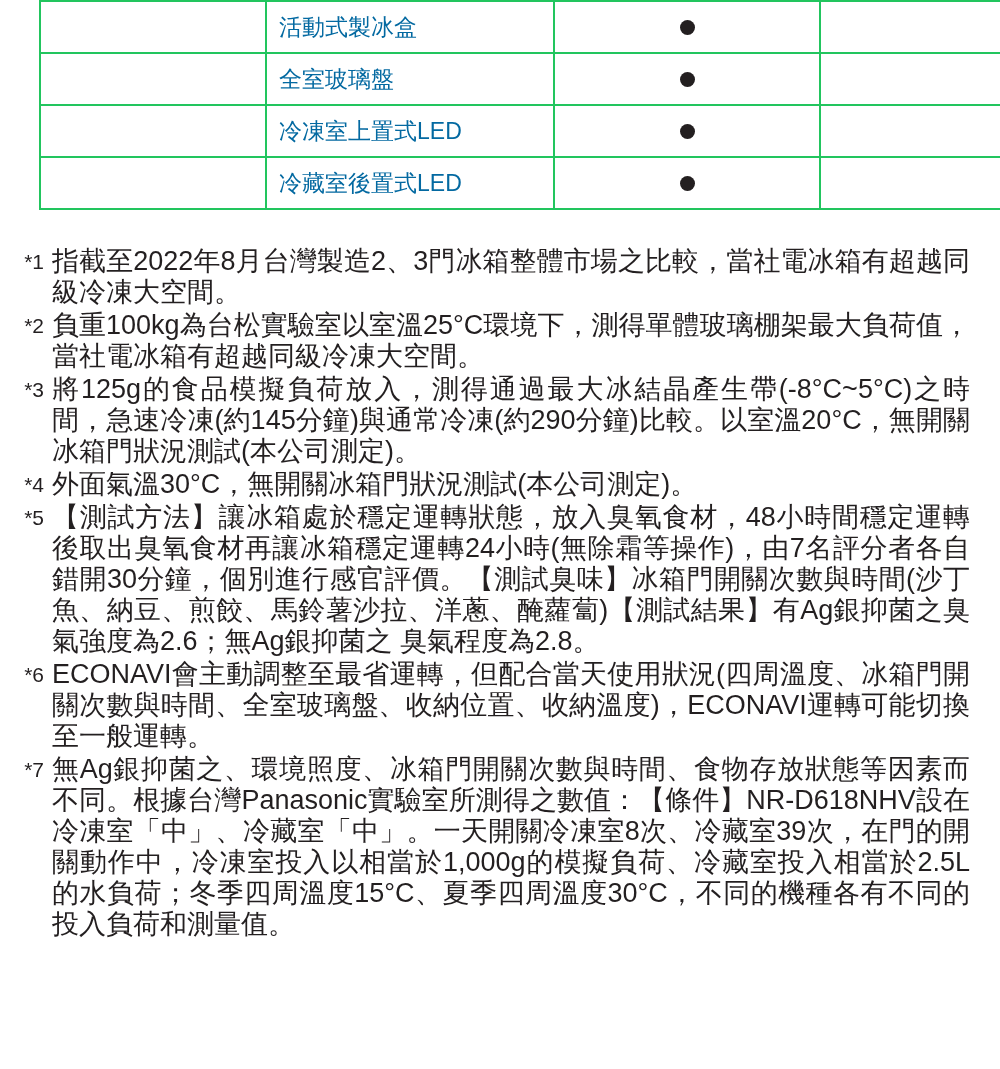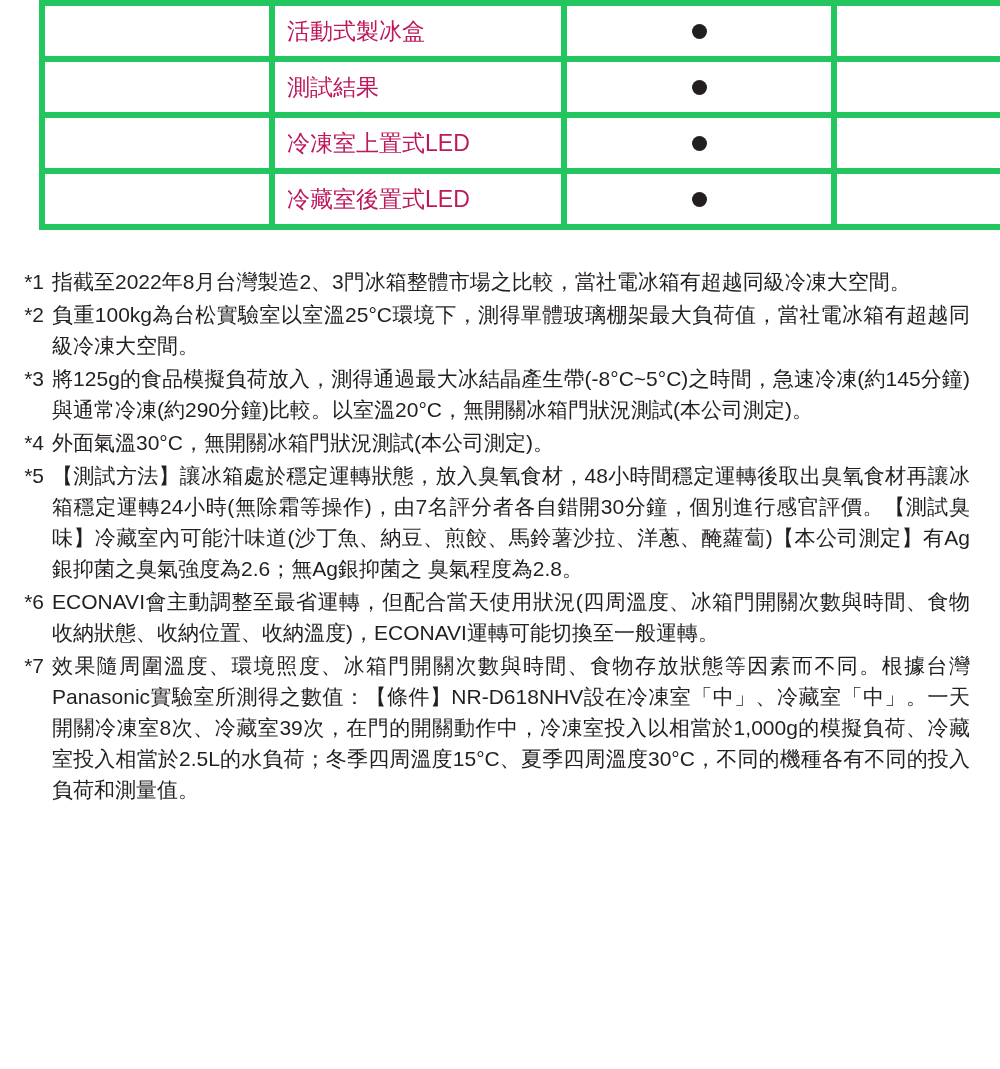--- a/index.html
+++ b/index.html
@@ -22,25 +22,25 @@
 
   
   .spec-table {
     border-collapse: collapse;
     table-layout: fixed;
     width: 922px;
     margin-left: 39px;
     margin-top: 0;
   }
   .spec-table td {
-    border: 6px solid #22c55e;
+    border: 2px solid #22c55e;
     height: 50px;
     padding: 0 12px;
     font-size: 23px;
-    color: #be185d;
+    color: #0369a1;
     vertical-align: middle;
   }
   .col-cat   { width: 200px; border-left: 1px solid #d9d9d9; }
   .col-name  { width: 262px; }
   .col-mark  { width: 240px; text-align: center; }
   .col-rest  { width: 220px; }
   .no-top    { border-top: none; }
   .blank-cell { border-left: none; border-top: none; border-bottom: none; }
   .dot {
     display: inline-block;
@@ -65,21 +65,21 @@
     flex: 0 0 42px;
     text-align: right;
     font-size: 21px;
     line-height: 31px;
     color: #231f20;
     padding-right: 8px;
     box-sizing: border-box;
   }
   .note-text {
     flex: 1 1 auto;
-    font-size: 21px;
+    font-size: 27px;
     line-height: 31px;
     color: #231f20;
     text-align: justify;
     letter-spacing: 0px;
   }
 </style>
 </head>
 <body>
 
 <div class="page">
@@ -87,21 +87,21 @@
   <table class="spec-table">
     <tbody>
       <tr>
         <td class="col-cat blank-cell"></td>
         <td class="col-name no-top">活動式製冰盒</td>
         <td class="col-mark no-top"><span class="dot"></span></td>
         <td class="col-rest no-top"></td>
       </tr>
       <tr>
         <td class="col-cat blank-cell"></td>
-        <td class="col-name">測試結果</td>
+        <td class="col-name">全室玻璃盤</td>
         <td class="col-mark"><span class="dot"></span></td>
         <td class="col-rest"></td>
       </tr>
       <tr>
         <td class="col-cat blank-cell"></td>
         <td class="col-name">冷凍室上置式LED</td>
         <td class="col-mark"><span class="dot"></span></td>
         <td class="col-rest"></td>
       </tr>
       <tr>
@@ -130,27 +130,27 @@
       <div class="note-text">將125g的食品模擬負荷放入，測得通過最大冰結晶產生帶(-8°C~5°C)之時間，急速冷凍(約145分鐘)與通常冷凍(約290分鐘)比較。以室溫20°C，無開關冰箱門狀況測試(本公司測定)。</div>
     </div>
 
     <div class="note">
       <div class="note-marker">*4</div>
       <div class="note-text">外面氣溫30°C，無開關冰箱門狀況測試(本公司測定)。</div>
     </div>
 
     <div class="note">
       <div class="note-marker">*5</div>
-      <div class="note-text">【測試方法】讓冰箱處於穩定運轉狀態，放入臭氧食材，48小時間穩定運轉後取出臭氧食材再讓冰箱穩定運轉24小時(無除霜等操作)，由7名評分者各自錯開30分鐘，個別進行感官評價。【測試臭味】冷藏室內可能汁味道(沙丁魚、納豆、煎餃、馬鈴薯沙拉、洋蔥、醃蘿蔔)【本公司測定】有Ag銀抑菌之臭氣強度為2.6；無Ag銀抑菌之 臭氣程度為2.8。</div>
+      <div class="note-text">【測試方法】讓冰箱處於穩定運轉狀態，放入臭氧食材，48小時間穩定運轉後取出臭氧食材再讓冰箱穩定運轉24小時(無除霜等操作)，由7名評分者各自錯開30分鐘，個別進行感官評價。【測試臭味】冰箱門開關次數與時間(沙丁魚、納豆、煎餃、馬鈴薯沙拉、洋蔥、醃蘿蔔)【測試結果】有Ag銀抑菌之臭氣強度為2.6；無Ag銀抑菌之 臭氣程度為2.8。</div>
     </div>
 
     <div class="note">
       <div class="note-marker">*6</div>
-      <div class="note-text">ECONAVI會主動調整至最省運轉，但配合當天使用狀況(四周溫度、冰箱門開關次數與時間、食物收納狀態、收納位置、收納溫度)，ECONAVI運轉可能切換至一般運轉。</div>
+      <div class="note-text">ECONAVI會主動調整至最省運轉，但配合當天使用狀況(四周溫度、冰箱門開關次數與時間、全室玻璃盤、收納位置、收納溫度)，ECONAVI運轉可能切換至一般運轉。</div>
     </div>
 
     <div class="note">
       <div class="note-marker">*7</div>
-      <div class="note-text">效果隨周圍溫度、環境照度、冰箱門開關次數與時間、食物存放狀態等因素而不同。根據台灣Panasonic實驗室所測得之數值：【條件】NR-D618NHV設在冷凍室「中」、冷藏室「中」。一天開關冷凍室8次、冷藏室39次，在門的開關動作中，冷凍室投入以相當於1,000g的模擬負荷、冷藏室投入相當於2.5L的水負荷；冬季四周溫度15°C、夏季四周溫度30°C，不同的機種各有不同的投入負荷和測量值。</div>
+      <div class="note-text">無Ag銀抑菌之、環境照度、冰箱門開關次數與時間、食物存放狀態等因素而不同。根據台灣Panasonic實驗室所測得之數值：【條件】NR-D618NHV設在冷凍室「中」、冷藏室「中」。一天開關冷凍室8次、冷藏室39次，在門的開關動作中，冷凍室投入以相當於1,000g的模擬負荷、冷藏室投入相當於2.5L的水負荷；冬季四周溫度15°C、夏季四周溫度30°C，不同的機種各有不同的投入負荷和測量值。</div>
     </div>
 
   </div>
 </div>
 
 </body></html>

